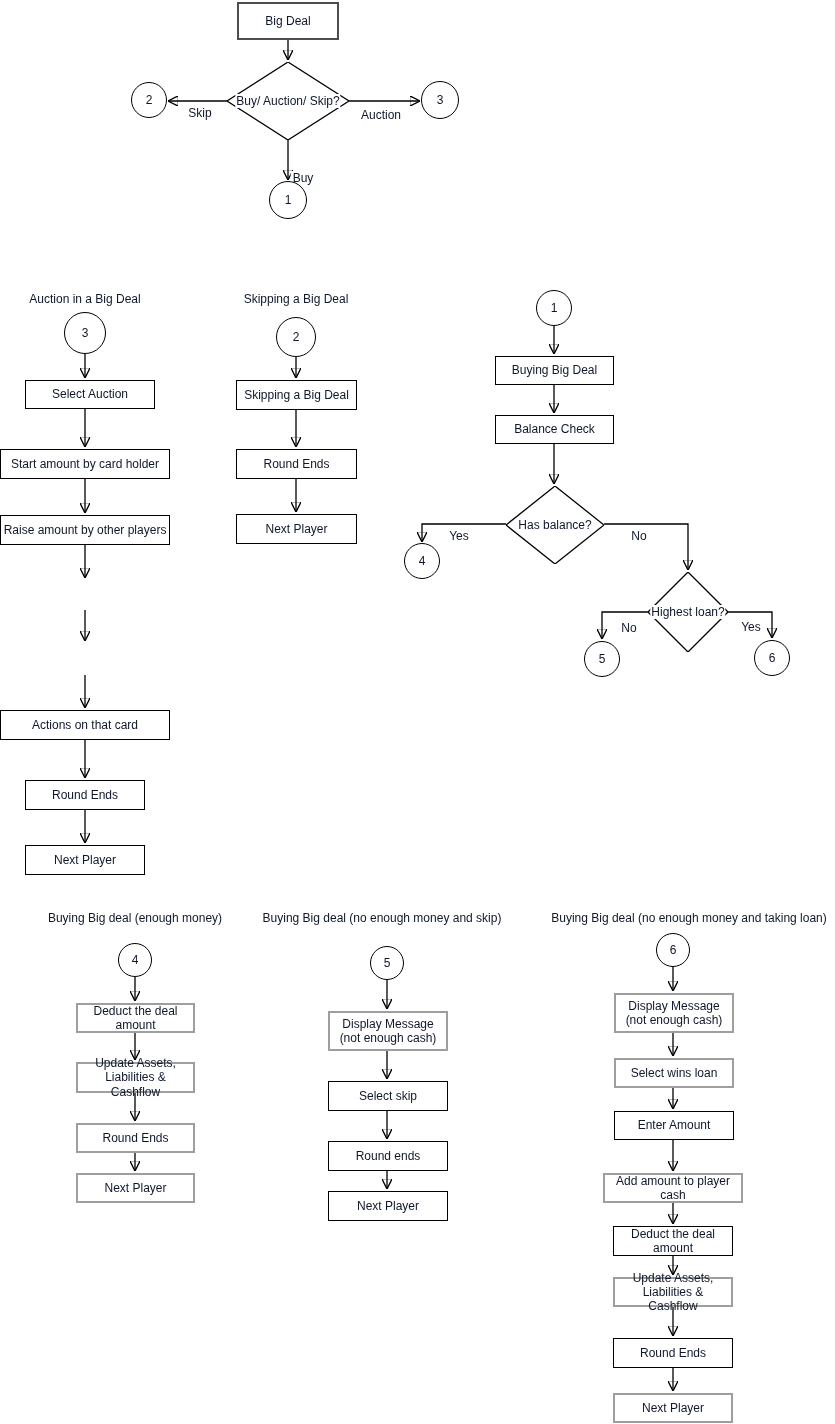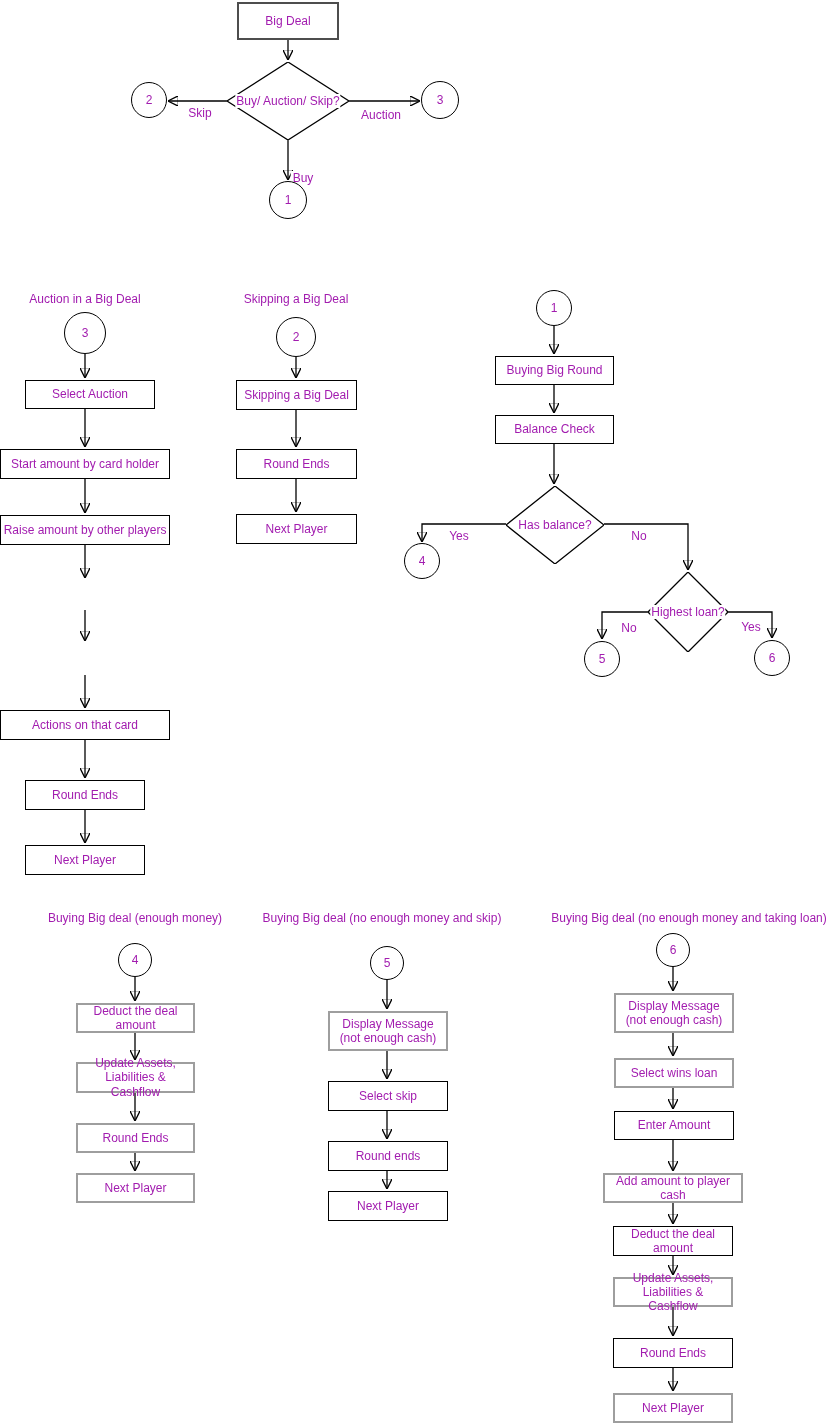--- a/index.html
+++ b/index.html
@@ -1,21 +1,21 @@
 <!DOCTYPE html>
 <html><head>
 <meta charset="utf-8">
 <style>
   html,body{margin:0;padding:0;background:#ffffff;}
   .canvas{
     position:relative;
     width:835px;height:1424px;
     background:#ffffff;
     font-family:"Liberation Sans", sans-serif;
-    font-size:12px;color:#a21caf;
+    font-size:12px;color:#0f172a;
     overflow:hidden;
   }
   .edges{position:absolute;left:0;top:0;width:835px;height:1424px;}
   .edges path{fill:none;stroke:#000;stroke-width:1.3px;}
   .box{
     position:absolute;
     display:flex;align-items:center;justify-content:center;
     text-align:center;
     background:#ffffff;
     border:1.5px solid #000;
@@ -142,21 +142,21 @@
   <div class="box" style="left:25px;top:780px;width:120px;height:30px">Round Ends</div>
   <div class="box" style="left:25px;top:845px;width:120px;height:30px">Next Player</div>
 
   <div class="sec-title" style="left:296px;top:292px">Skipping a Big Deal</div>
   <div class="circle" style="left:276px;top:317px;width:40px;height:40px">2</div>
   <div class="box" style="left:236px;top:380px;width:121px;height:30px">Skipping a Big Deal</div>
   <div class="box" style="left:236px;top:449px;width:121px;height:30px">Round Ends</div>
   <div class="box" style="left:236px;top:514px;width:121px;height:30px">Next Player</div>
 
   <div class="circle" style="left:536px;top:290px;width:36px;height:36px">1</div>
-  <div class="box" style="left:495px;top:356px;width:119px;height:29px">Buying Big Round</div>
+  <div class="box" style="left:495px;top:356px;width:119px;height:29px">Buying Big Deal</div>
   <div class="box" style="left:495px;top:415px;width:119px;height:29px">Balance Check</div>
 
   <div class="diamond" style="left:506px;top:486px;width:98px;height:78px">
     <svg viewBox="0 0 98 78" preserveAspectRatio="none">
         <polygon points="49,0 98,39 49,78 0,39"></polygon>
       </svg>
     <span class="dlabel">Has balance?</span>
   </div>
   <div class="edge-label" style="left:459px;top:505px">Yes</div>
   <div class="edge-label" style="left:639px;top:505px">No</div>

